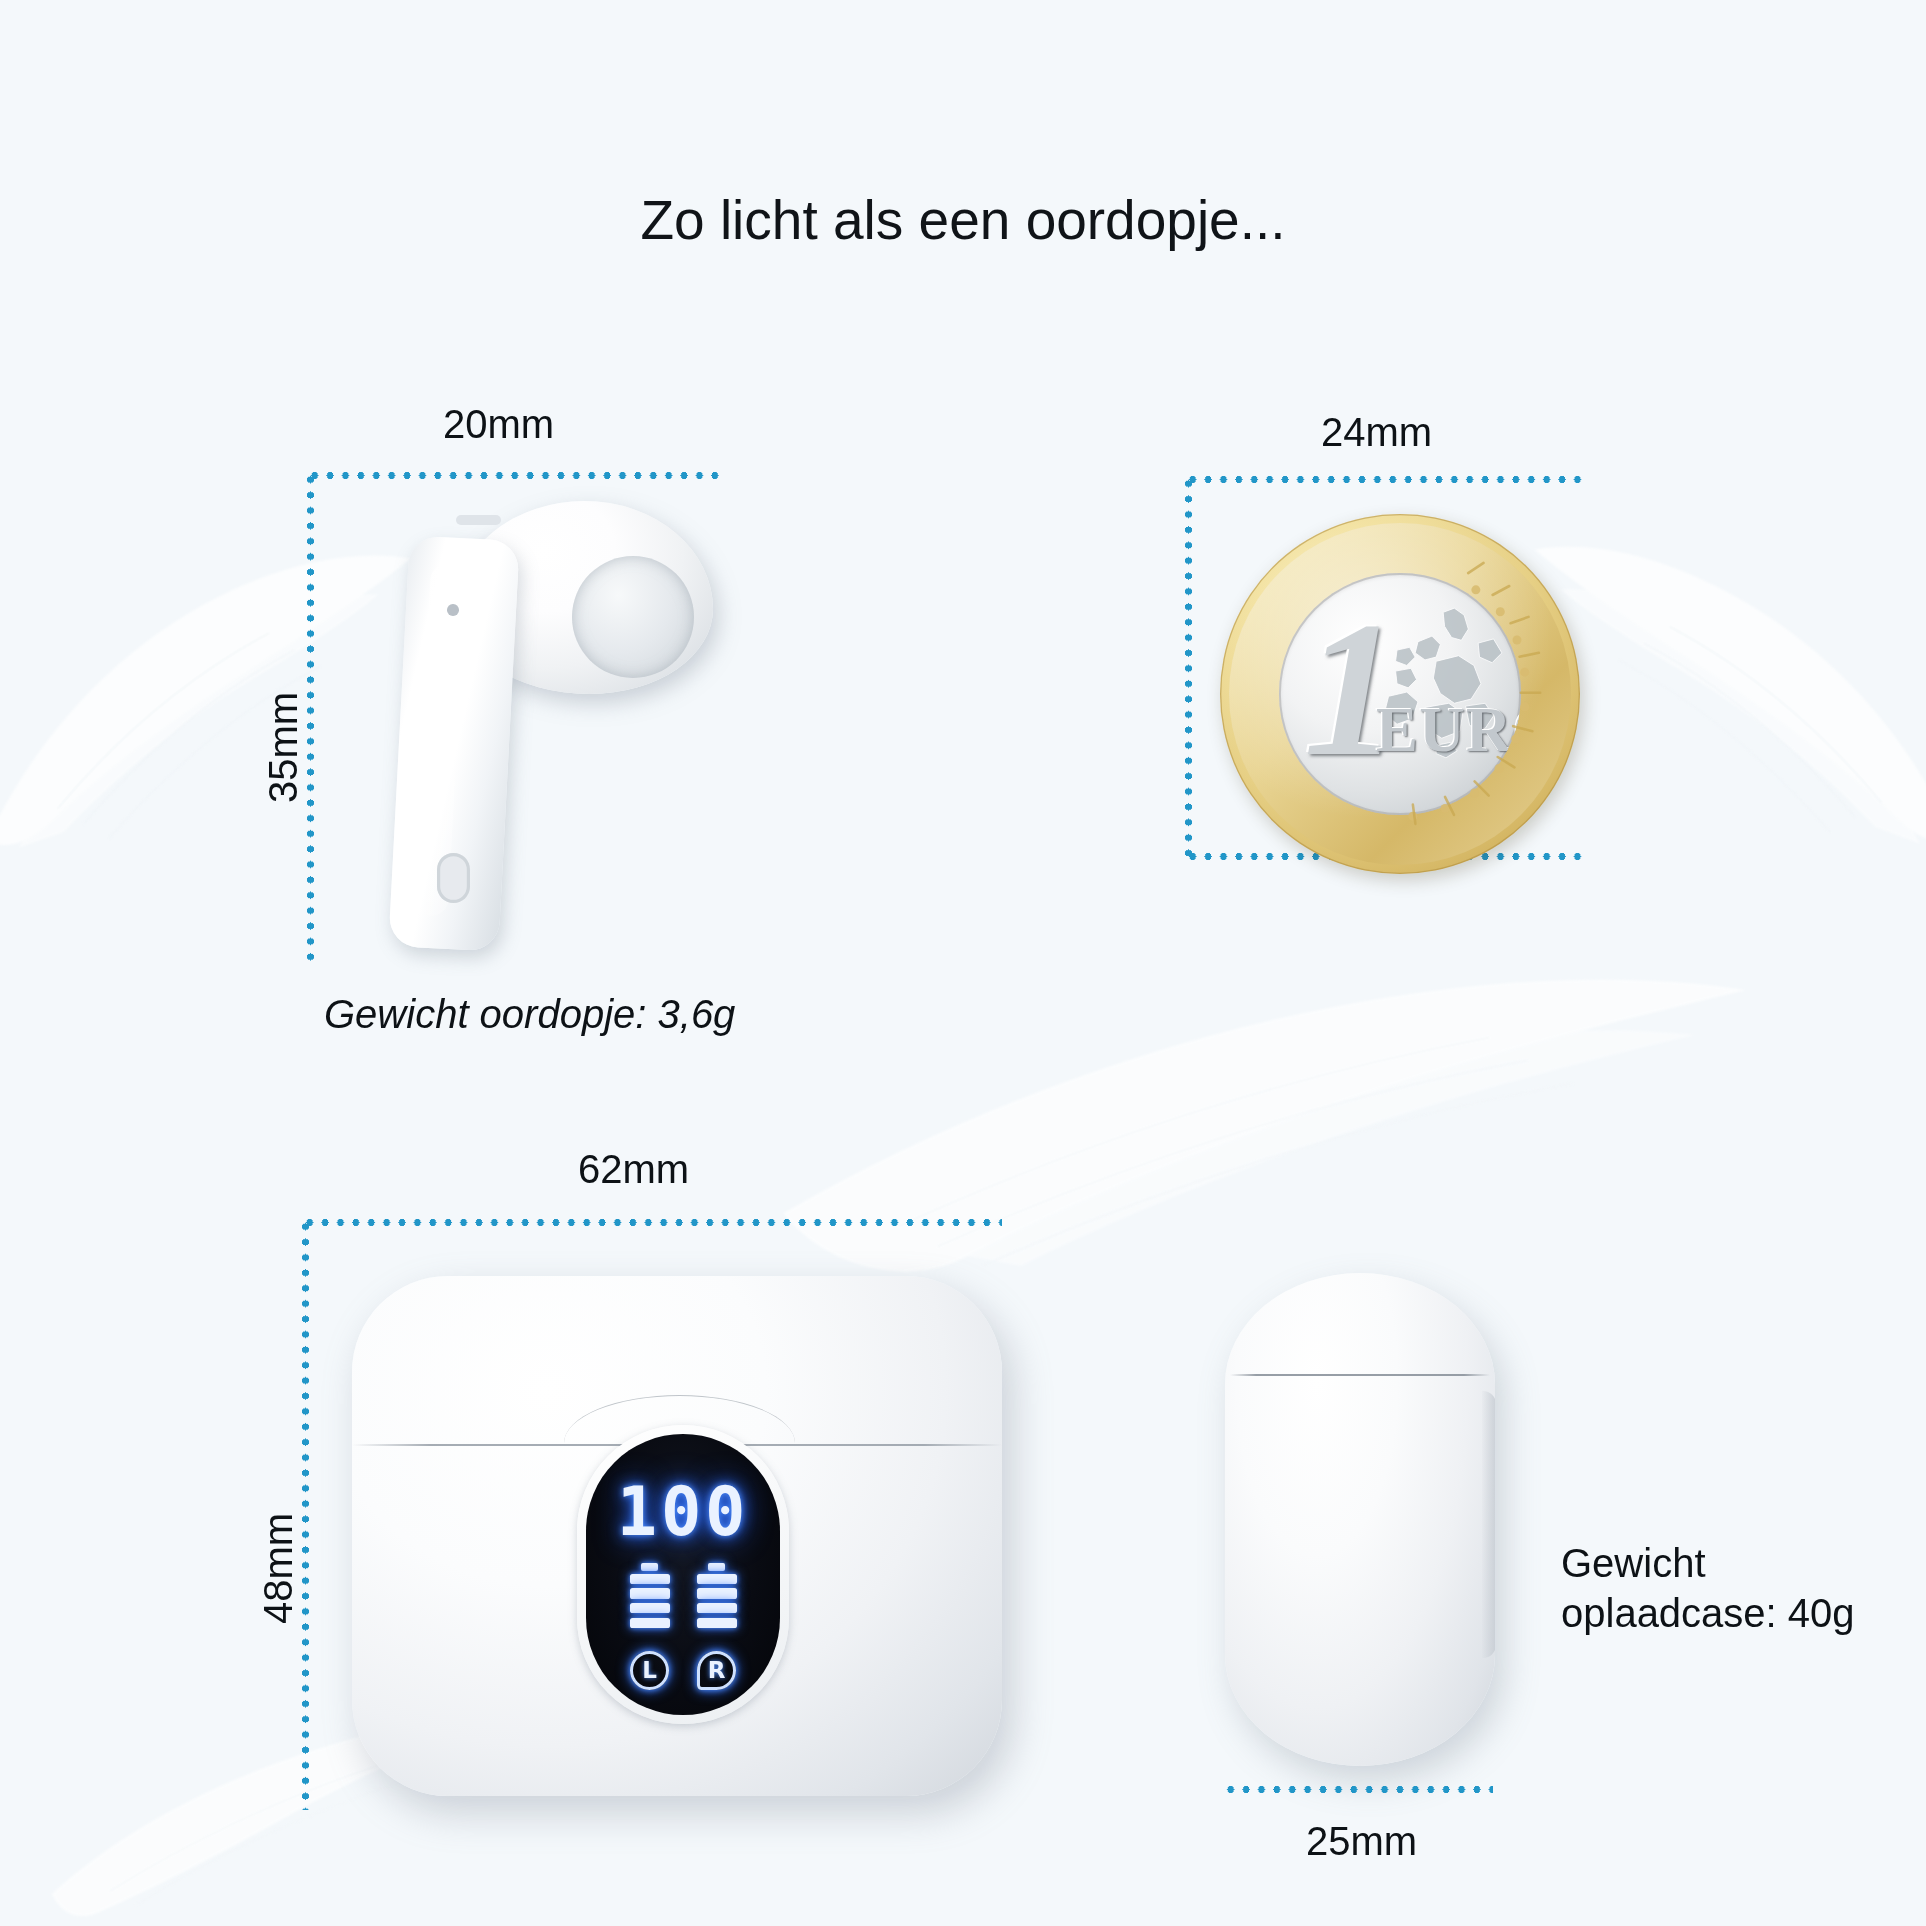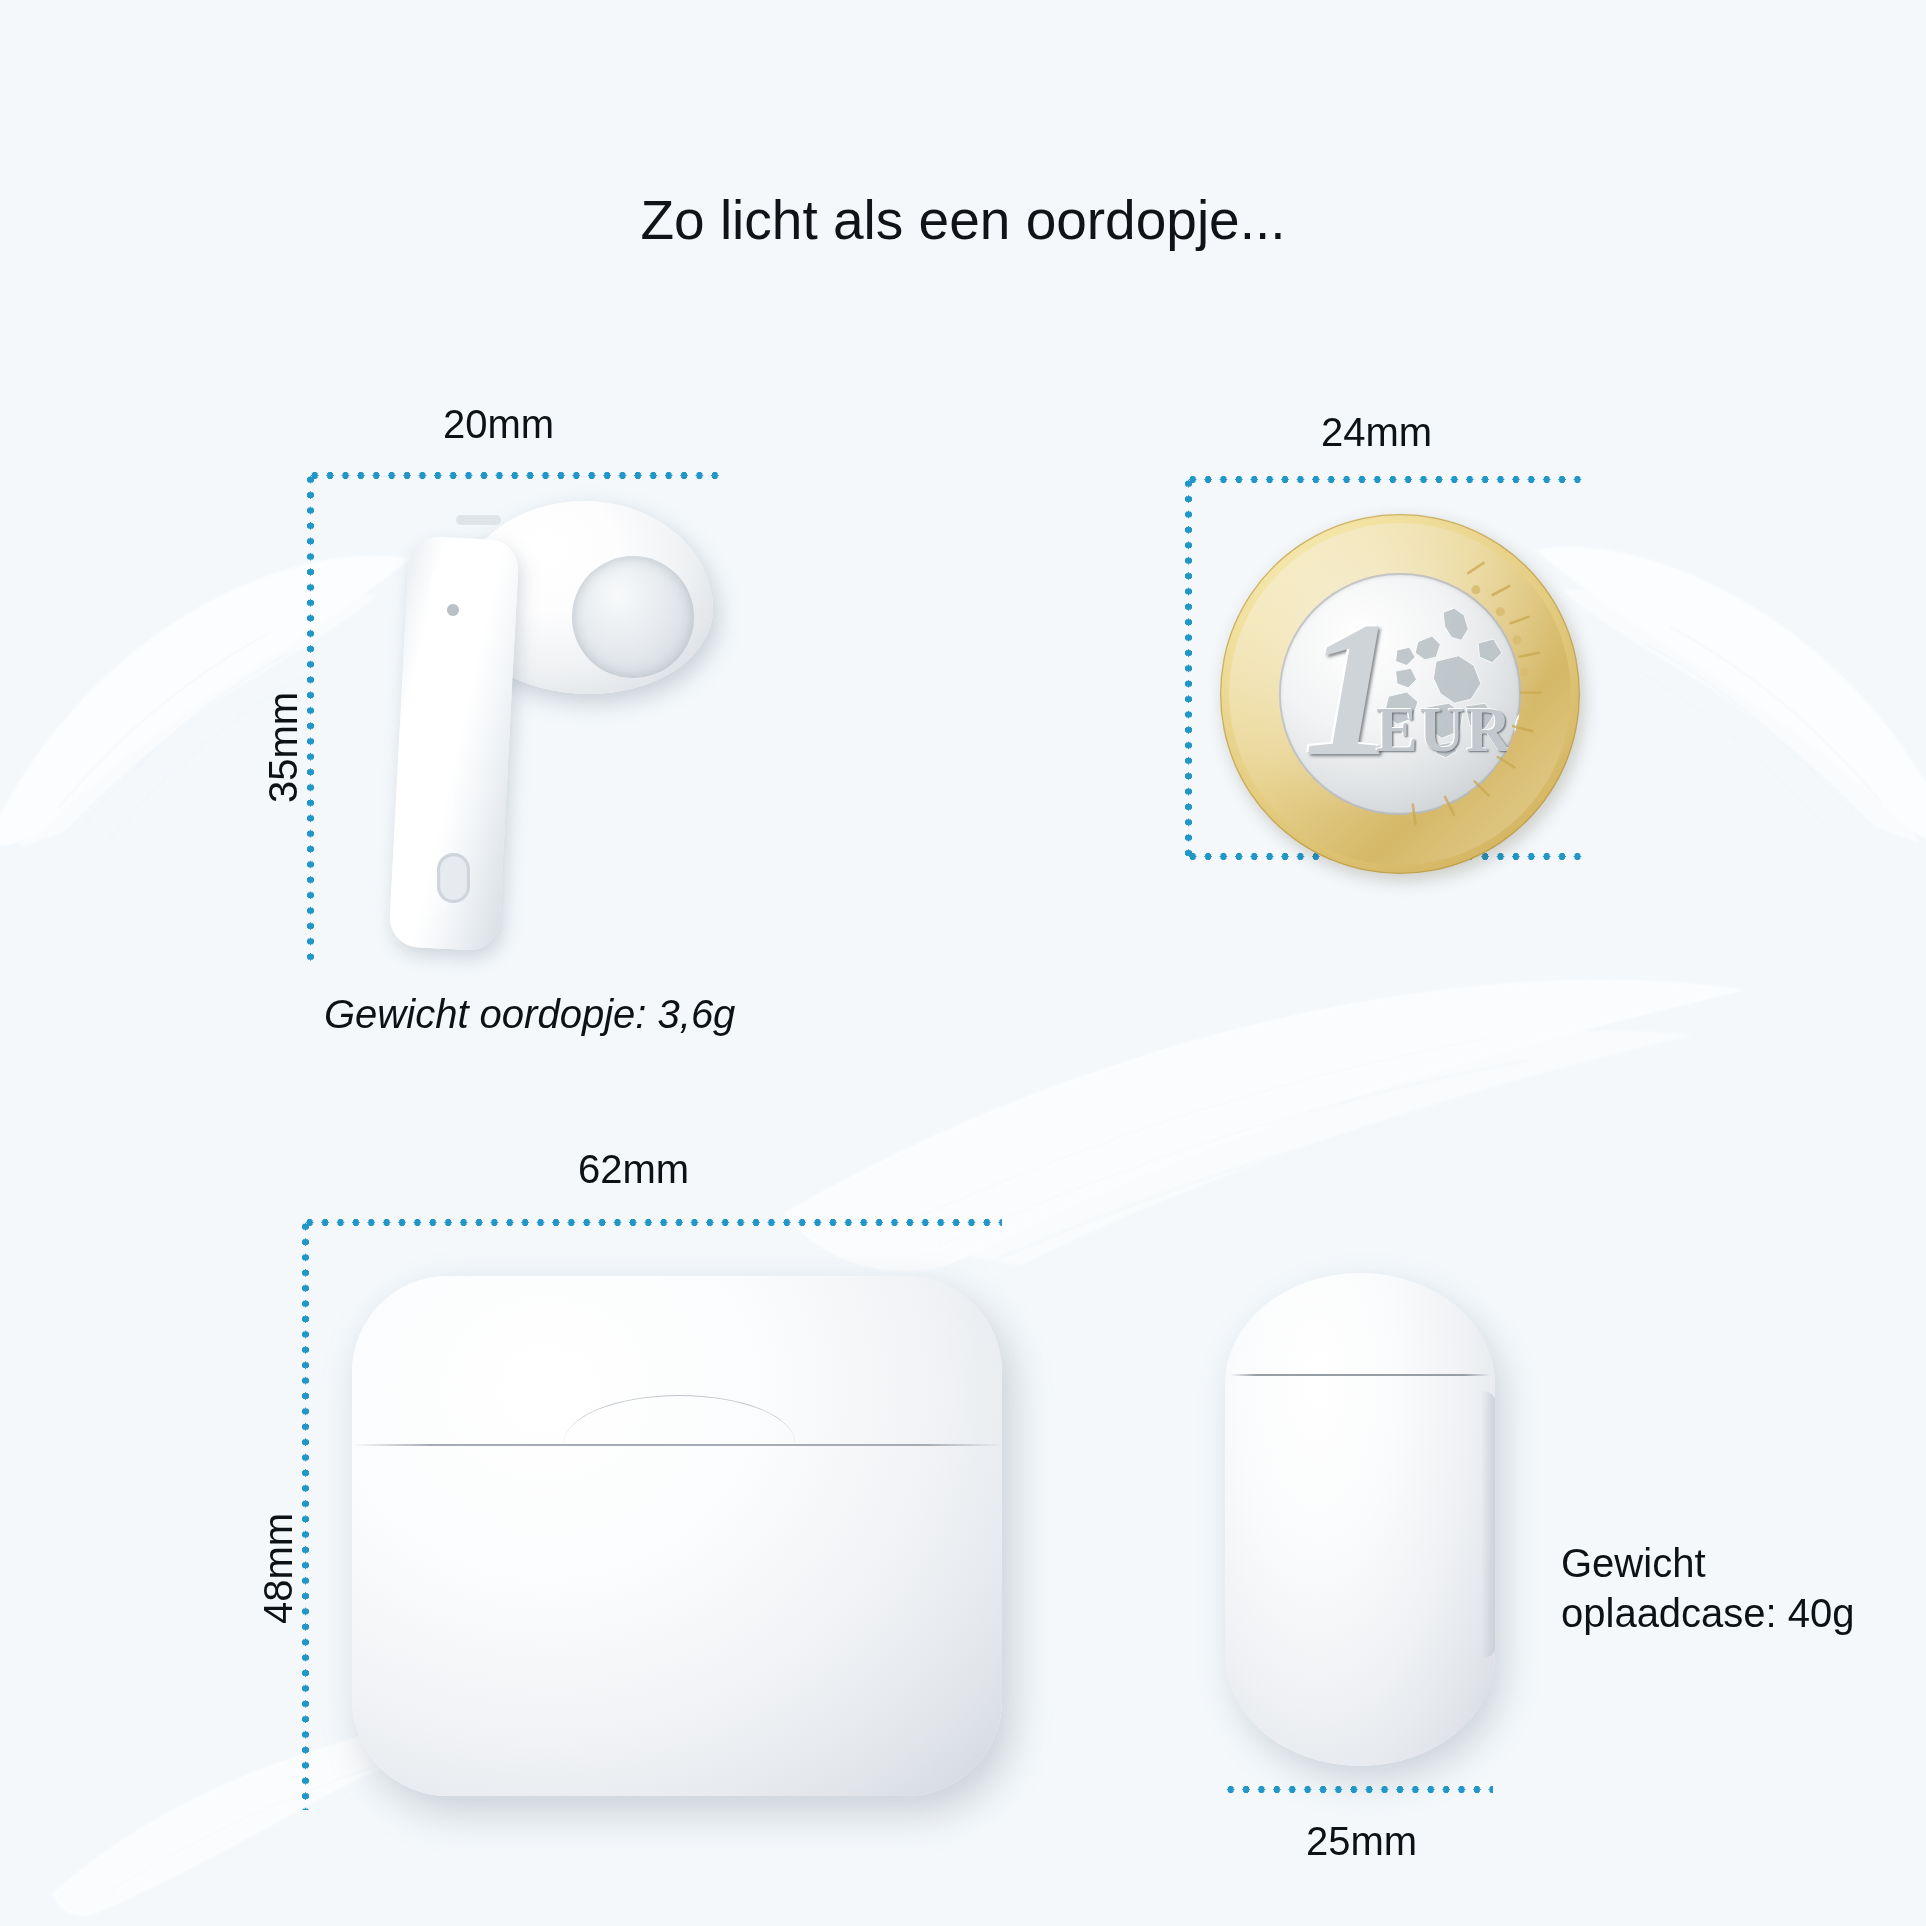--- a/index.html
+++ b/index.html
@@ -445,20 +445,47 @@
     <div class="dot-h" style="left:302px; top:1219px; width:700px;"></div>
 
     <div class="dot-v" style="left:302px; top:1219px; height:591px;"></div>
 
     <div class="dim vert" style="left:258px; top:1624px;">48mm</div>
 
     <div class="case-front" style="left:352px; top:1276px; width:650px; height:520px;">
       <div class="case-seam" style="left:0; right:0; top:168px;"></div>
       <div class="case-lidcurve" style="left:212px; top:119px; width:231px; height:96px;"></div>
 
+      <div class="led-bezel" style="left:225px; top:149px; width:212px; height:299px;">
+        <div class="led-screen">
+          <div class="led-digits">100</div>
+
+          <div class="led-batteries">
+            <div class="batt">
+              <div class="batt-cap"></div>
+              <div class="batt-bar"></div>
+                <div class="batt-bar"></div>
+              <div class="batt-bar"></div>
+                <div class="batt-bar"></div>
+            </div>
+            <div class="batt">
+              <div class="batt-cap"></div>
+              <div class="batt-bar"></div>
+                <div class="batt-bar"></div>
+              <div class="batt-bar"></div>
+                <div class="batt-bar"></div>
+            </div>
+          </div>
+
+          <div class="led-lr">
+            <div class="lr-badge l">L</div>
+            <div class="lr-badge r">R</div>
+          </div>
+        </div>
+      </div>
     </div>
   </div>
 
   <div>
 
     <div class="case-side" style="left:1225px; top:1273px; width:270px; height:493px;">
       <div class="case-side-seam" style="top:101px;"></div>
       <div class="case-side-edge"></div>
     </div>
 

